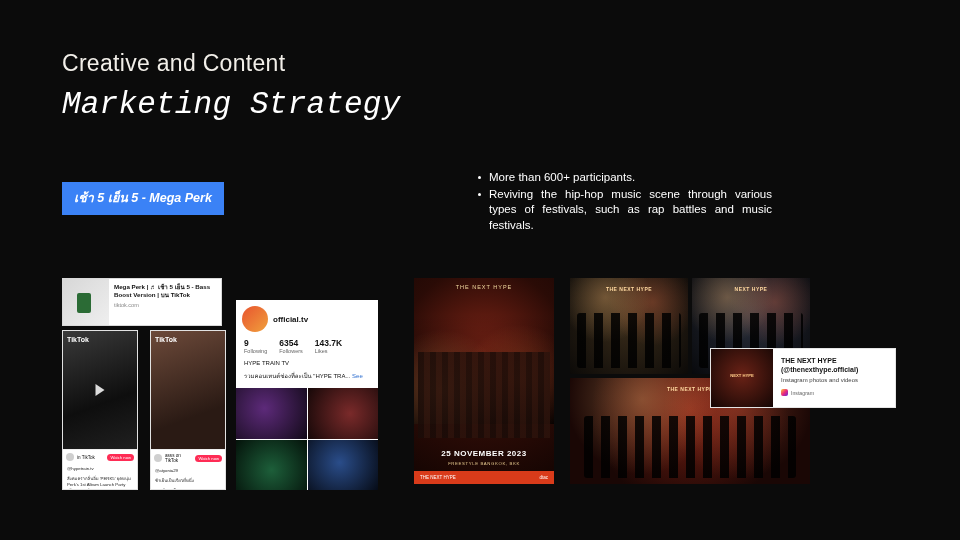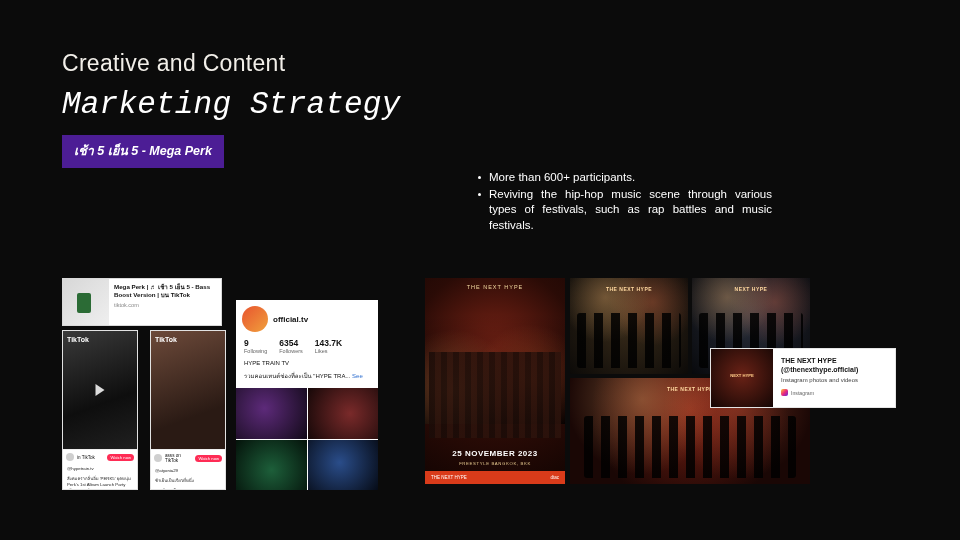--- a/index.html
+++ b/index.html
@@ -28,27 +28,28 @@
     font-style: italic;
     font-size: 31px;
     color: #ffffff;
     margin-top: 10px;
     letter-spacing: 0.2px;
   }
 
   
   .sec-header {
     position: absolute;
-    background: #4c1d95;
+    background: #3b82f6;
     color: #ffffff;
     font-weight: bold;
     font-style: italic;
     font-size: 12.5px;
     padding: 6px 12px 7px 12px;
     white-space: nowrap;
+    margin-top: 47px;
   }
   #sec-left-header { left: 62px; top: 135px; }
   #sec-right-header { left: 458px; top: 135px; }
 
   
   ul.bullets {
     position: absolute;
     list-style: none;
     color: #ffffff;
     font-size: 11.5px;
@@ -146,21 +147,21 @@
   }
   .phone .bar .dot { width: 8px; height: 8px; border-radius: 50%; background: #cfcfcf; flex: none; }
   .phone .bar .nm { font-size: 4.6px; color: #111; flex: 1; }
   .phone .bar .watch {
     font-size: 4.2px; background: #fe2c55; color: #fff; border-radius: 6px; padding: 1px 3px;
   }
   .phone .cap { padding: 2px 4px; font-size: 4.3px; color: #222; line-height: 6px; }
 
   
   #poster {
-    left: 425px; top: 278px; width: 140px; height: 206px;
+    left: 414px; top: 278px; width: 140px; height: 206px;
     background: radial-gradient(circle at 50% 35%, #7d2416 0%, #2a0b06 55%, #120402 100%);
     overflow: hidden;
   }
   #poster .silhouettes {
     position: absolute; left: 0; right: 0; top: 36px; height: 110px;
     background:
       radial-gradient(circle at 20% 70%, rgba(255,160,90,.35), transparent 45%),
       radial-gradient(circle at 75% 60%, rgba(255,120,60,.30), transparent 45%),
       linear-gradient(to top, rgba(0,0,0,.75), transparent);
   }

